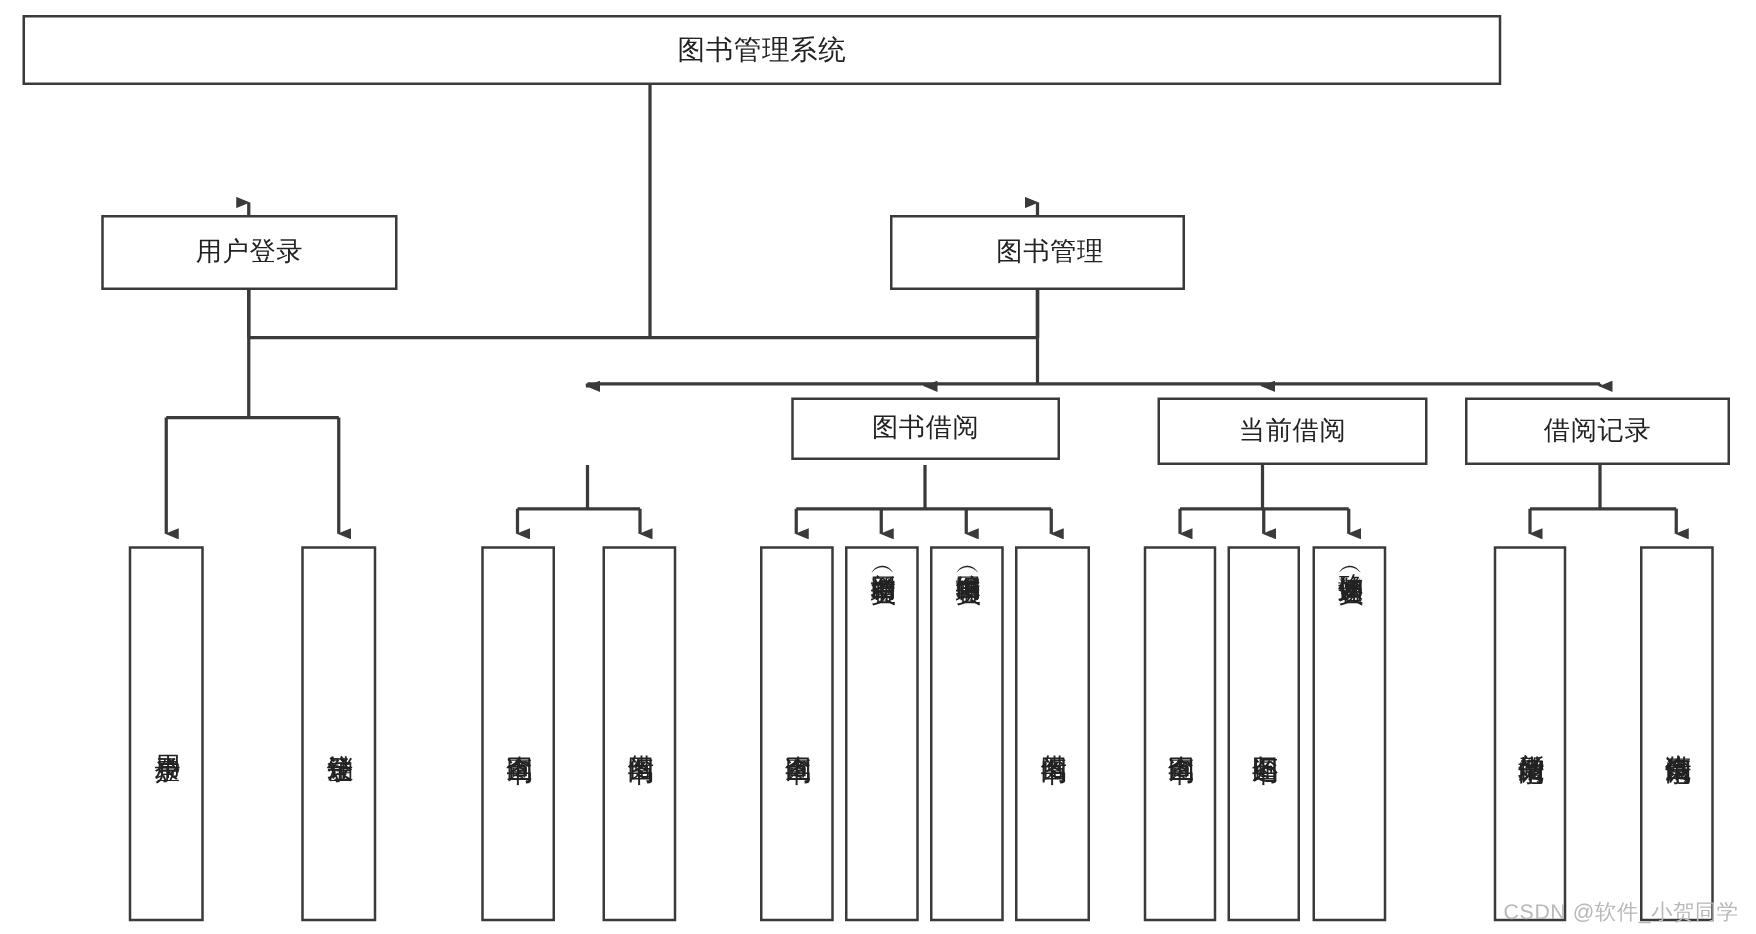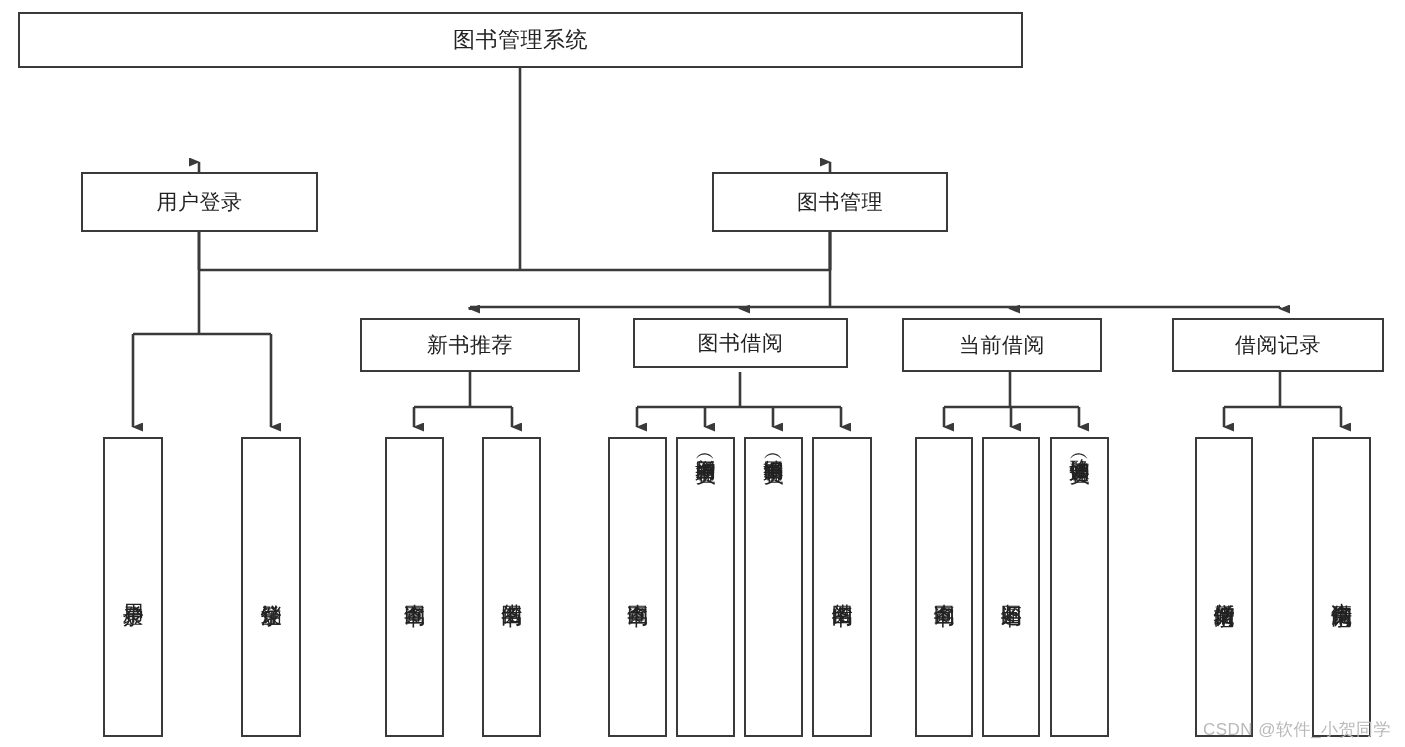--- a/index.html
+++ b/index.html
@@ -129,41 +129,38 @@
       <path d="M 1011,407 L 1011,427" marker-end="url(#arrowhead)"></path>
       <path d="M 1079,407 L 1079,427" marker-end="url(#arrowhead)"></path>
 
       <path d="M 1280,372 L 1280,407"></path>
       <path d="M 1224,407 L 1341,407"></path>
       <path d="M 1224,407 L 1224,427" marker-end="url(#arrowhead)"></path>
       <path d="M 1341,407 L 1341,427" marker-end="url(#arrowhead)"></path>
     </g>
   </svg>
 
-  <div class="node-box root" style="left:18px; top:12px; width:1005px; height:56px;">
+  <div class="node-box root" style="left:18px; top:12px; width:1183px; height:56px;">
     <span class="node-label-h">图书管理系统</span>
   </div>
 
   <div class="node-box level2" style="left:81px; top:172px; width:237px; height:60px;">
     <span class="node-label-h">用户登录</span>
   </div>
 
   <div class="node-box level2" style="left:712px; top:172px; width:236px; height:60px;padding-left:20px;">
     <span class="node-label-h">图书管理</span>
   </div>
 
-  <div class="node-box level2" style="left:360px; top:318px; width:220px; height:54px;">
-    <span class="node-label-h">新书推荐</span>
-  </div>
 
   <div class="node-box level2" style="left:633px; top:318px; width:215px; height:50px;">
     <span class="node-label-h">图书借阅</span>
   </div>
 
-  <div class="node-box level2" style="left:902px; top:318px; width:200px; height:54px;">
+  <div class="node-box level2" style="left:926px; top:318px; width:216px; height:54px;">
     <span class="node-label-h">当前借阅</span>
   </div>
 
   <div class="node-box level2" style="left:1172px; top:318px; width:212px; height:54px;">
     <span class="node-label-h">借阅记录</span>
   </div>
 
   <div class="leaf-box" style="left:103px; top:437px; width:60px; height:300px;">
     <span class="leaf-label">用户登录</span>
   </div>

